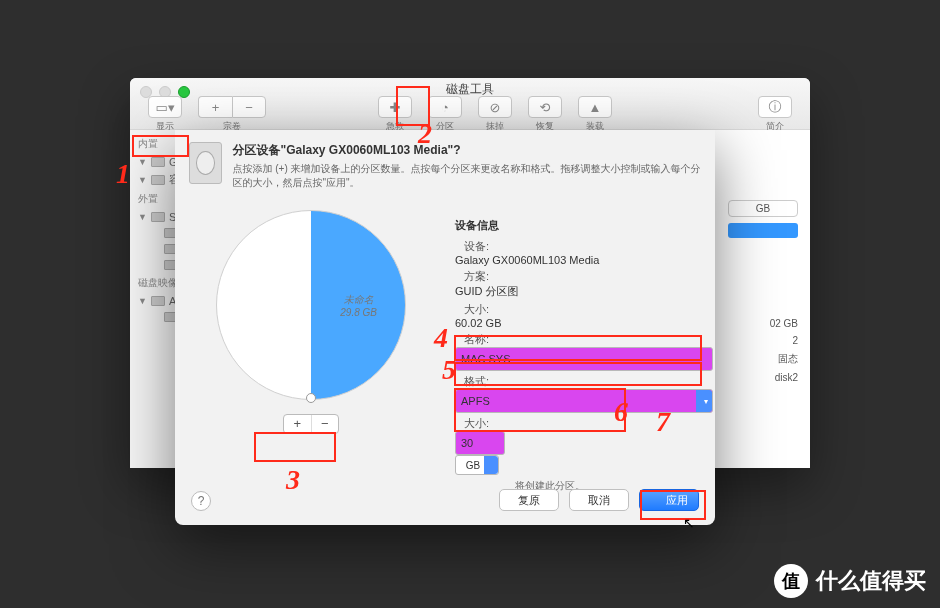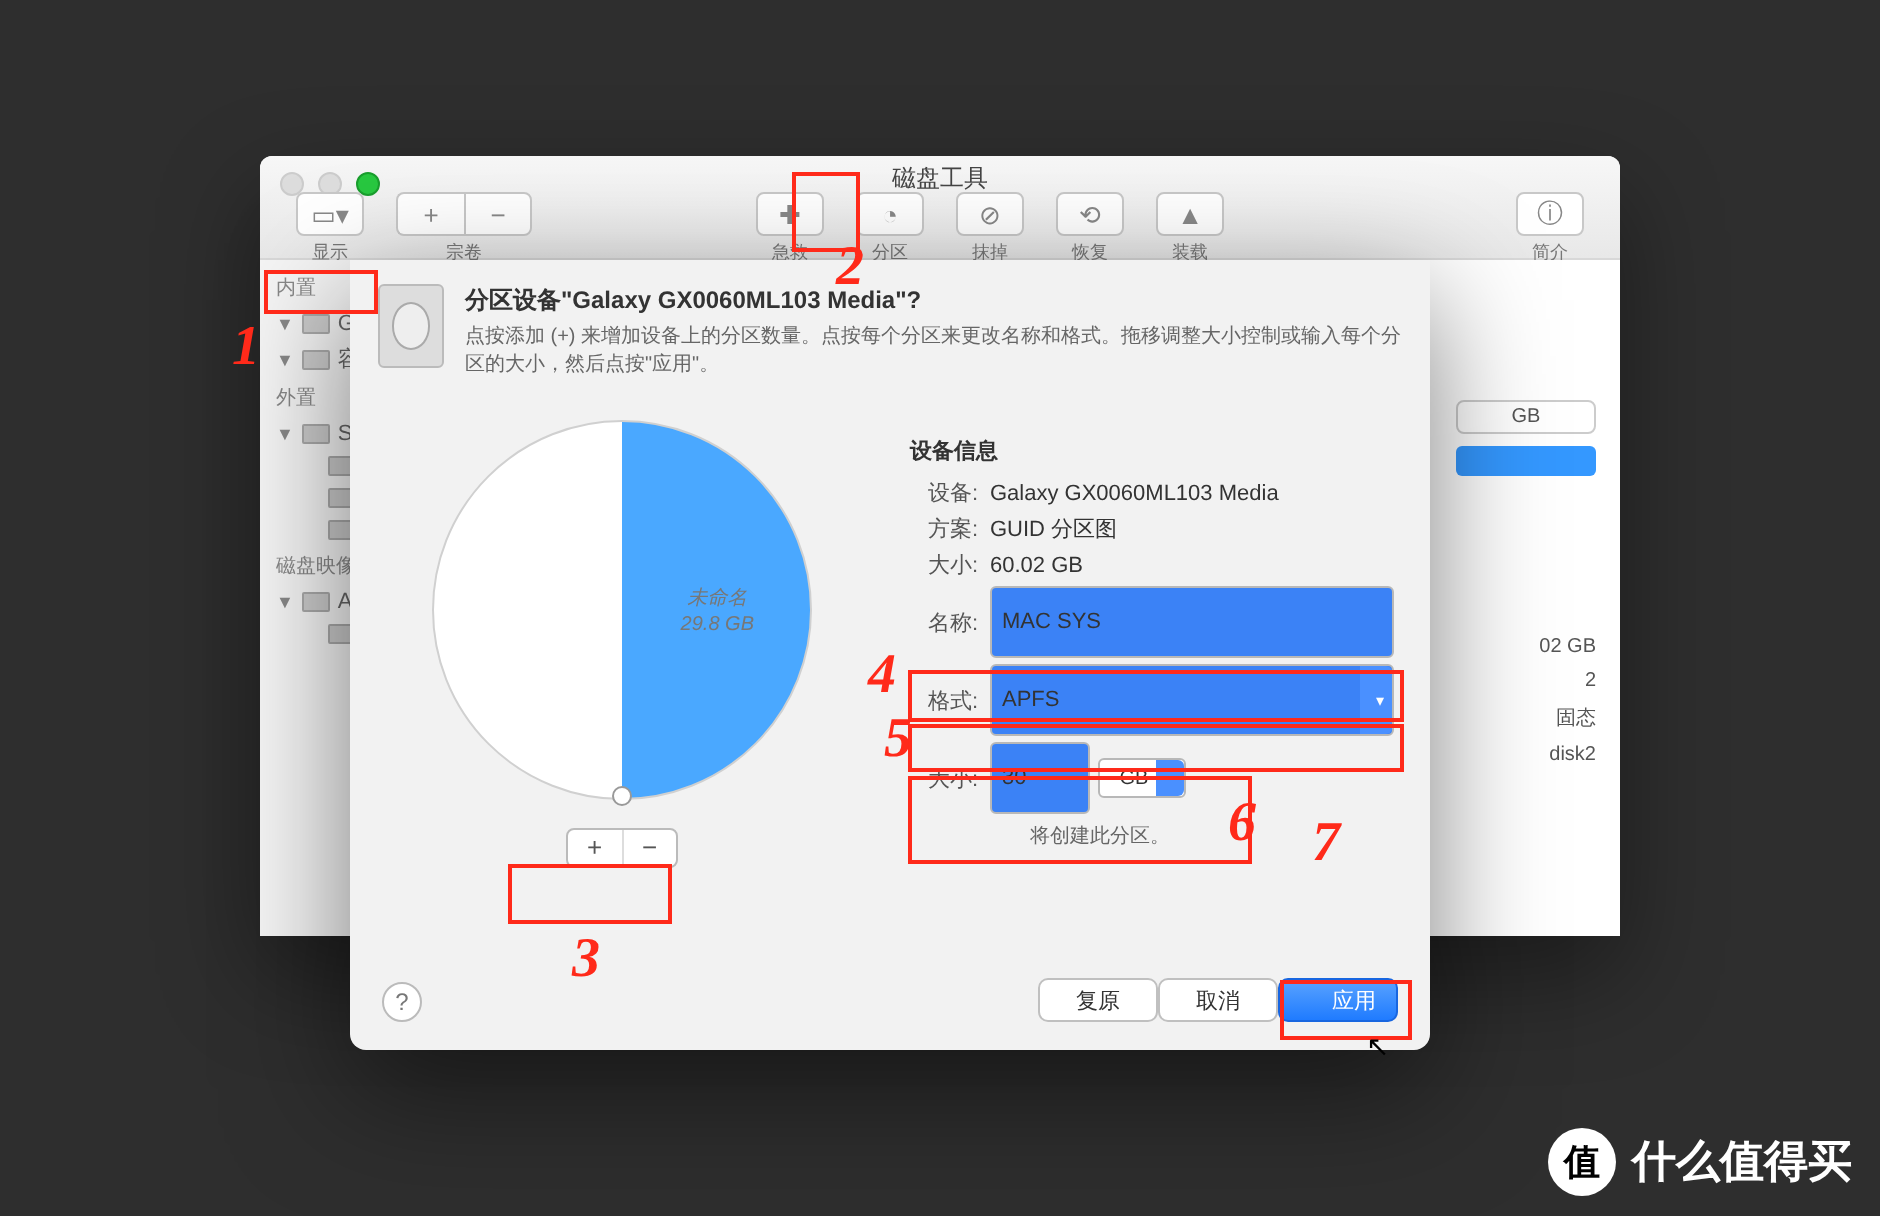--- a/index.html
+++ b/index.html
@@ -62,35 +62,35 @@
   .pie-wrap { position:absolute; left:26px; top:80px; width:220px; }
   .pie { width:190px; height:190px; border-radius:50%; background: conic-gradient(#4aa8ff 0 180deg, #fff 180deg 360deg); border:1px solid #d0d0d0; position:relative; margin:0 auto;}
   .pie-lbl { position:absolute; font-size:10px; text-align:center; line-height:1.3;font-style:italic;}
   .pie-lbl.left { left:28px; top:82px; color:#fff;}
   .pie-lbl.right { right:28px; top:82px; color:#777;}
   .handle { position:absolute; left:50%; bottom:-4px; width:10px; height:10px; border-radius:50%; background:#fff; border:1px solid #999; transform:translateX(-50%);}
   .addremove { margin:14px auto 0; width:56px; height:20px; background:#fff; border:1px solid #bbb; border-radius:4px; display:flex;}
   .addremove span{flex:1; text-align:center; font-size:13px; color:#555; line-height:18px;}
   .addremove span:first-child{border-right:1px solid #ddd;}
 
-  .form { position:absolute; left:280px; top:88px; right:18px; font-size:11px; color:#333;}
+  .form { position:absolute; left:280px; top:88px; right:2px; font-size:11px; color:#333;}
   .form h4 { font-size:11px; font-weight:bold; margin-bottom:6px;}
-  .frow { display:flex; margin:3px 0; align-items:center;}
+  .frow { display:flex; margin:3px 0; flex-direction:column;}
   .frow .lbl { width:40px; text-align:right; padding-right:6px; color:#555;}
   .frow .val { flex:1; }
-  .input, .select { width:100%; height:36px; background:#3b82f6; border:1px solid #b8b8b8; border-radius:3px; padding:0 5px; font-size:11px; display:flex; align-items:center; position:relative;}
+  .input, .select { width:100%; height:24px; background:#d946ef; border:1px solid #b8b8b8; border-radius:3px; padding:0 5px; font-size:11px; display:flex; align-items:center; position:relative;}
   .select::after { content:""; position:absolute; right:0; top:0; bottom:0; width:16px; background:#4a90ff; border-radius:0 3px 3px 0;}
   .select .arrw { position:absolute; right:4px; color:#fff; font-size:8px; z-index:1;}
   .sizerow .input{ width:50px; margin-right:4px;}
   .unitbox { width:44px; height:20px; background:#fff; border:1px solid #b8b8b8; border-radius:3px; display:flex; align-items:center; justify-content:center; font-size:10px; position:relative;}
   .unitbox::after{content:""; position:absolute; right:0; top:0; bottom:0; width:14px; background:#4a90ff; border-radius:0 3px 3px 0;}
   .unitbox span{position:relative; left:-4px;}
   .note { font-size:10px; color:#666; margin-left:60px; margin-top:4px;}
 
-  .sheet-buttons { position:absolute; right:16px; bottom:14px; display:flex; }
+  .sheet-buttons { position:absolute; right:16px; bottom:14px; display:flex; gap:10px;}
   .sheet-buttons button { height:22px; min-width:60px; border-radius:5px; border:1px solid #c0c0c0; background:#fff; font-size:11px; color:#333;}
   .sheet-buttons button.primary { background:linear-gradient(#5aa3ff,#1f7bff); color:#fff; border-color:#1866e0;padding-left:16px;}
   .help { position:absolute; left:16px; bottom:14px; width:20px; height:20px; border-radius:50%; border:1px solid #bbb; background:#fff; text-align:center; font-size:12px; color:#777; line-height:18px;}
 
   
   .ann { position:absolute; border:2px solid #ff2a1a; pointer-events:none; }
   .annt { position:absolute; color:#ff2a1a; font-size:28px; font-weight:bold; font-style:italic; pointer-events:none; font-family: "Comic Sans MS", cursive;}
 
   
   .watermark { position:absolute; right:14px; bottom:10px; display:flex; align-items:center; gap:8px; color:#fff; font-size:22px; font-weight:bold;}

